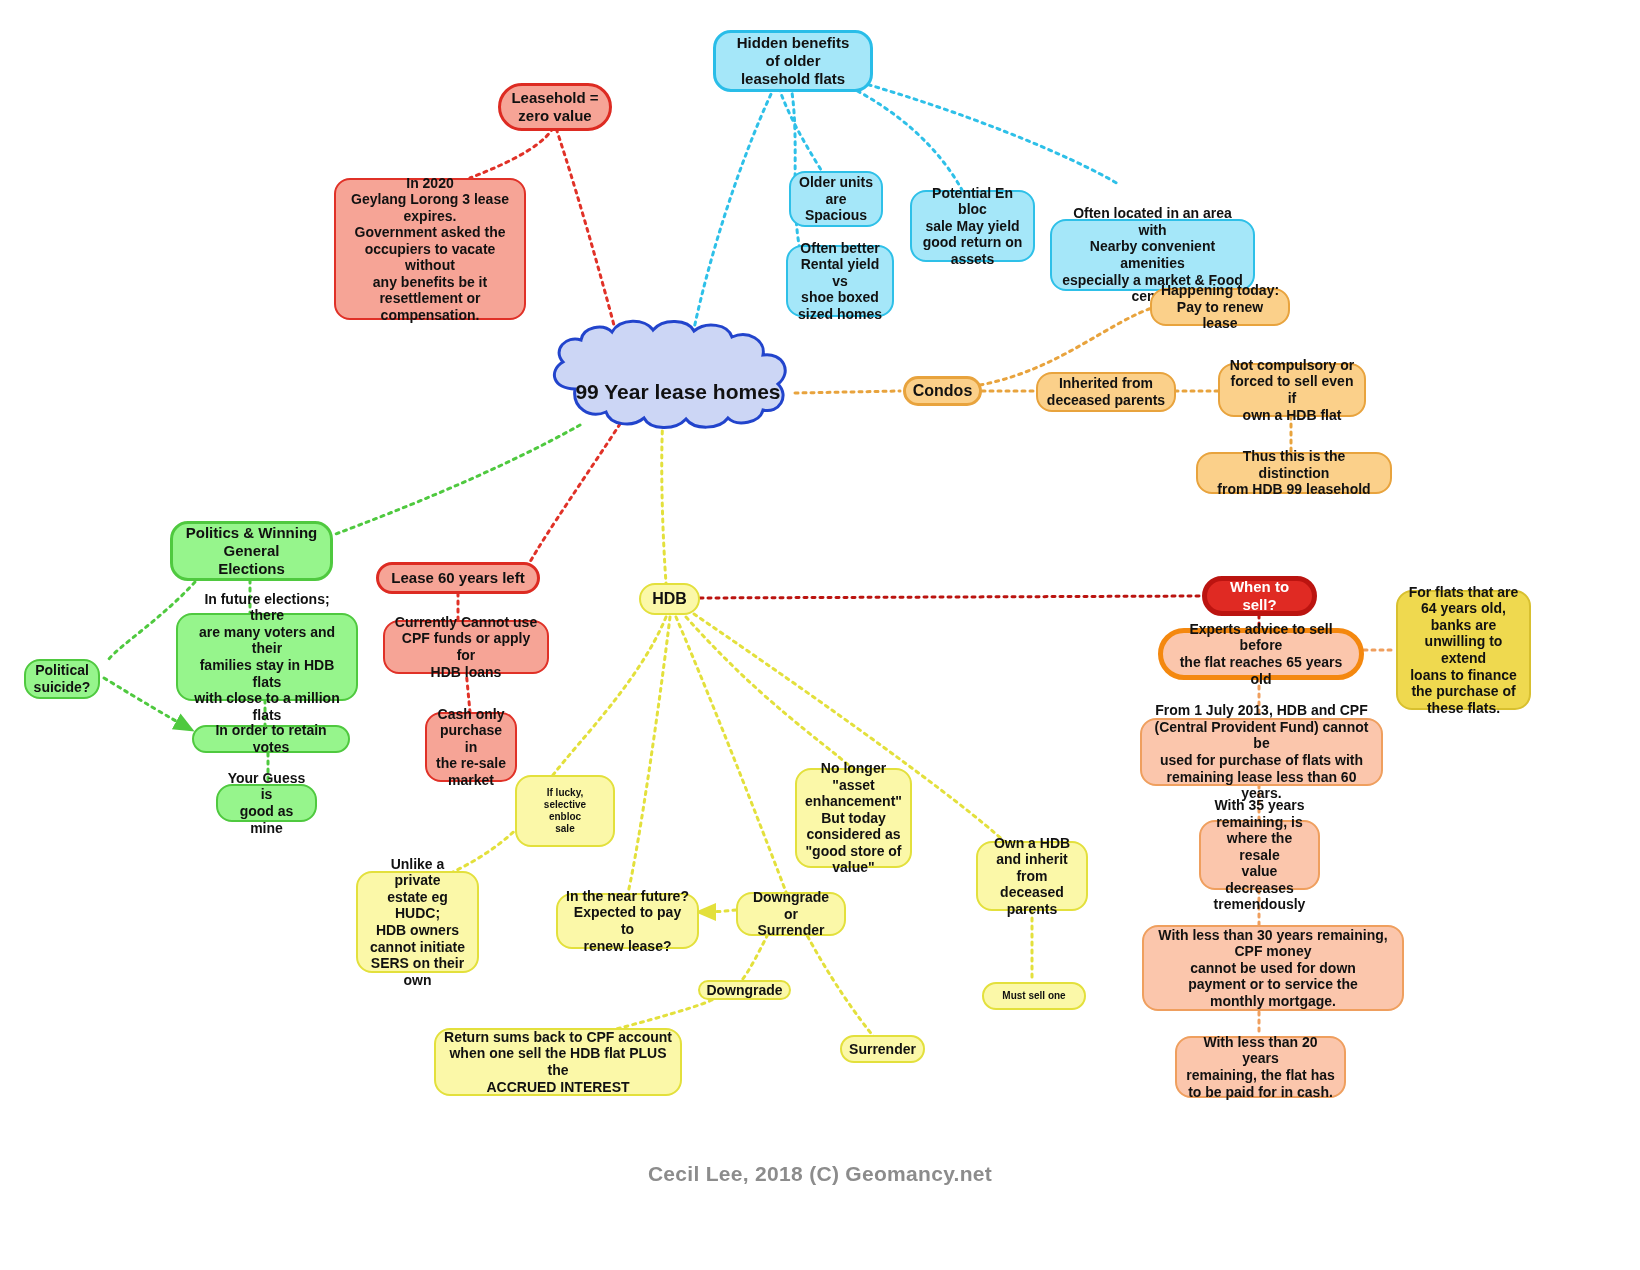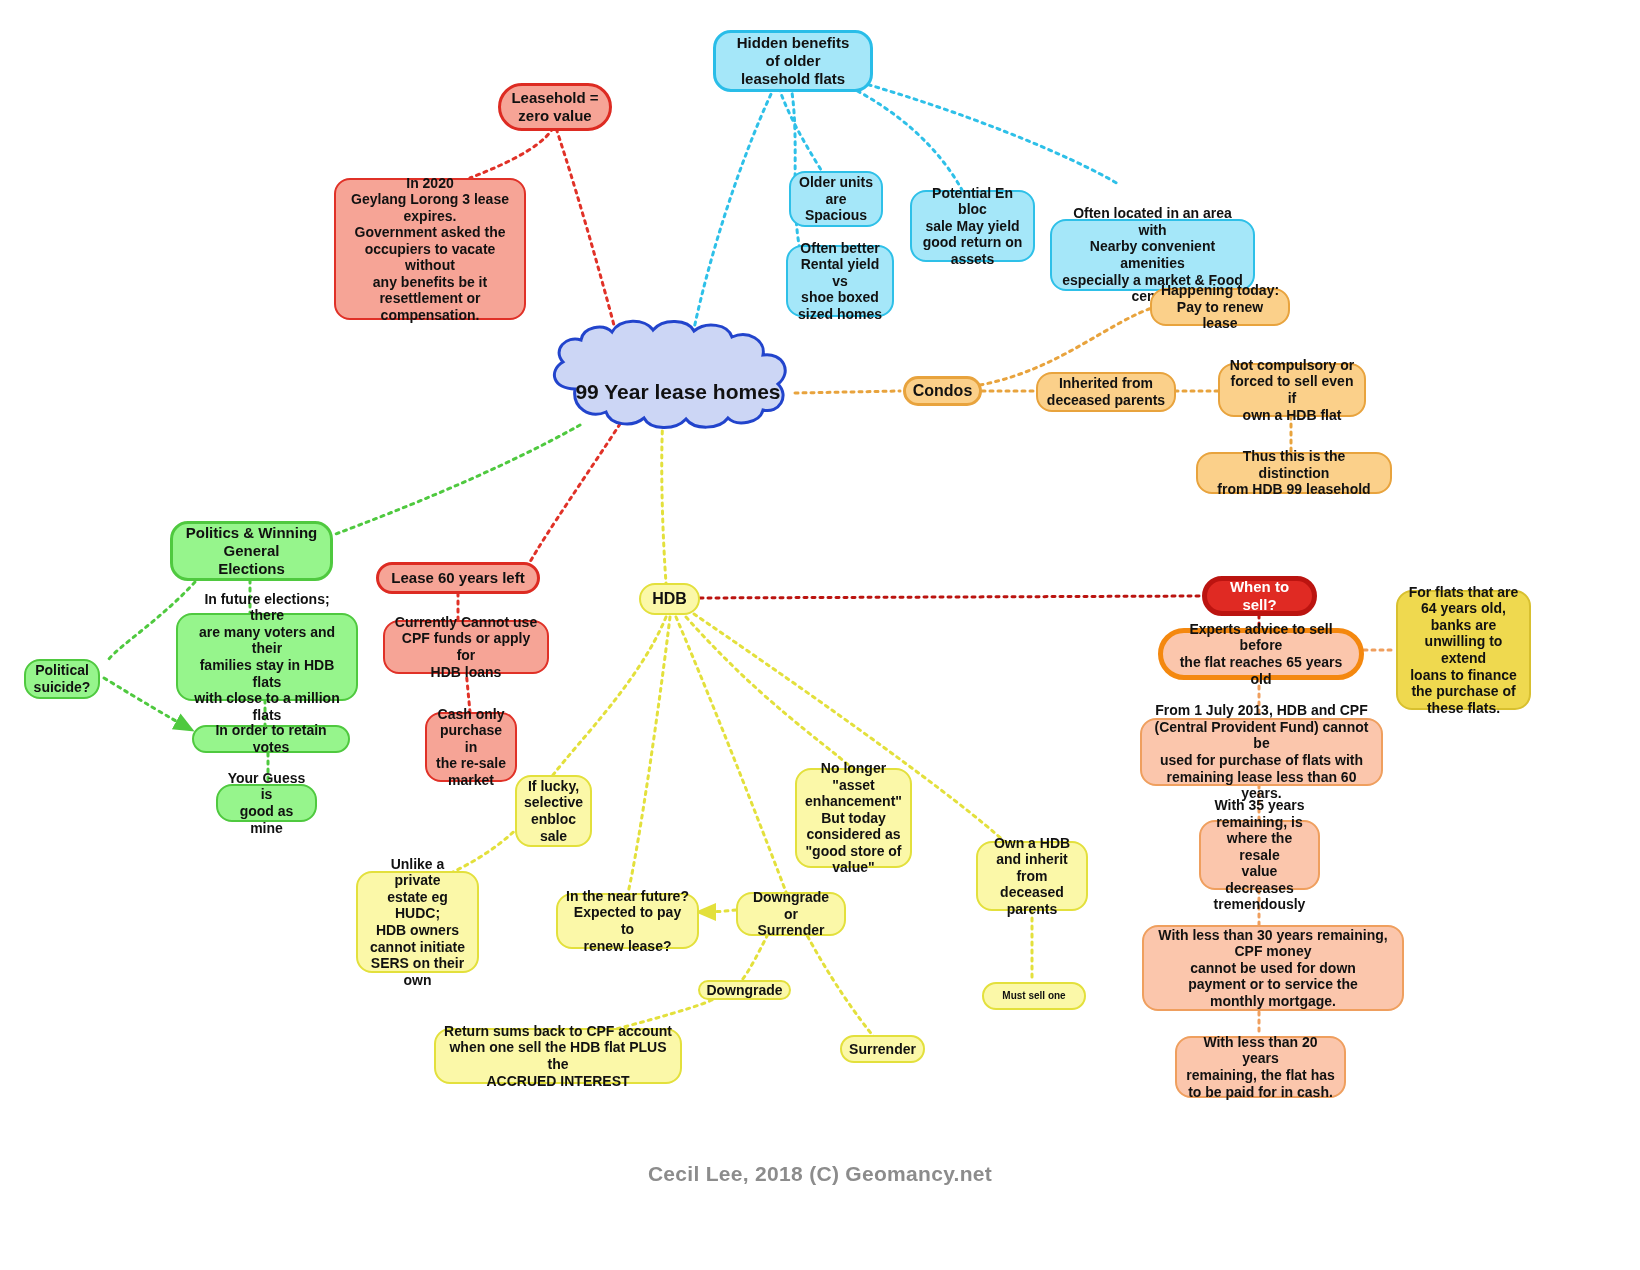--- a/index.html
+++ b/index.html
@@ -344,21 +344,21 @@
     <span>Cash only
 purchase in
 the re-sale
 market</span>
   </div>
 
   <div class="node n-yellow" style="left:639px; top:583px; width:61px; height:32px; font-size:16px;">
     <span>HDB</span>
   </div>
 
-  <div class="node n-yellow" style="left:515px; top:775px; width:77px; height:72px; font-size:14px;">
+  <div class="node n-yellow" style="left:515px; top:775px; width:100px; height:72px; font-size:10px;">
     <span>If lucky,
 selective
 enbloc
 sale</span>
   </div>
 
   <div class="node n-yellow" style="left:356px; top:871px; width:123px; height:102px; font-size:14px;">
     <span>Unlike a private
 estate eg HUDC;
 HDB owners
@@ -388,21 +388,21 @@
   </div>
 
   <div class="node n-yellow" style="left:698px; top:980px; width:93px; height:20px; font-size:14px;">
     <span>Downgrade</span>
   </div>
 
   <div class="node n-yellow" style="left:840px; top:1035px; width:85px; height:28px; font-size:14px;">
     <span>Surrender</span>
   </div>
 
-  <div class="node n-yellow" style="left:434px; top:1028px; width:248px; height:56px; font-size:14px;">
+  <div class="node n-yellow" style="left:434px; top:1028px; width:248px; height:68px; font-size:14px;">
     <span>Return sums back to CPF account
 when one sell the HDB flat PLUS the
 ACCRUED INTEREST</span>
   </div>
 
   <div class="node n-yellow" style="left:976px; top:841px; width:112px; height:70px; font-size:14px;">
     <span>Own a HDB
 and inherit
 from deceased
 parents</span>

